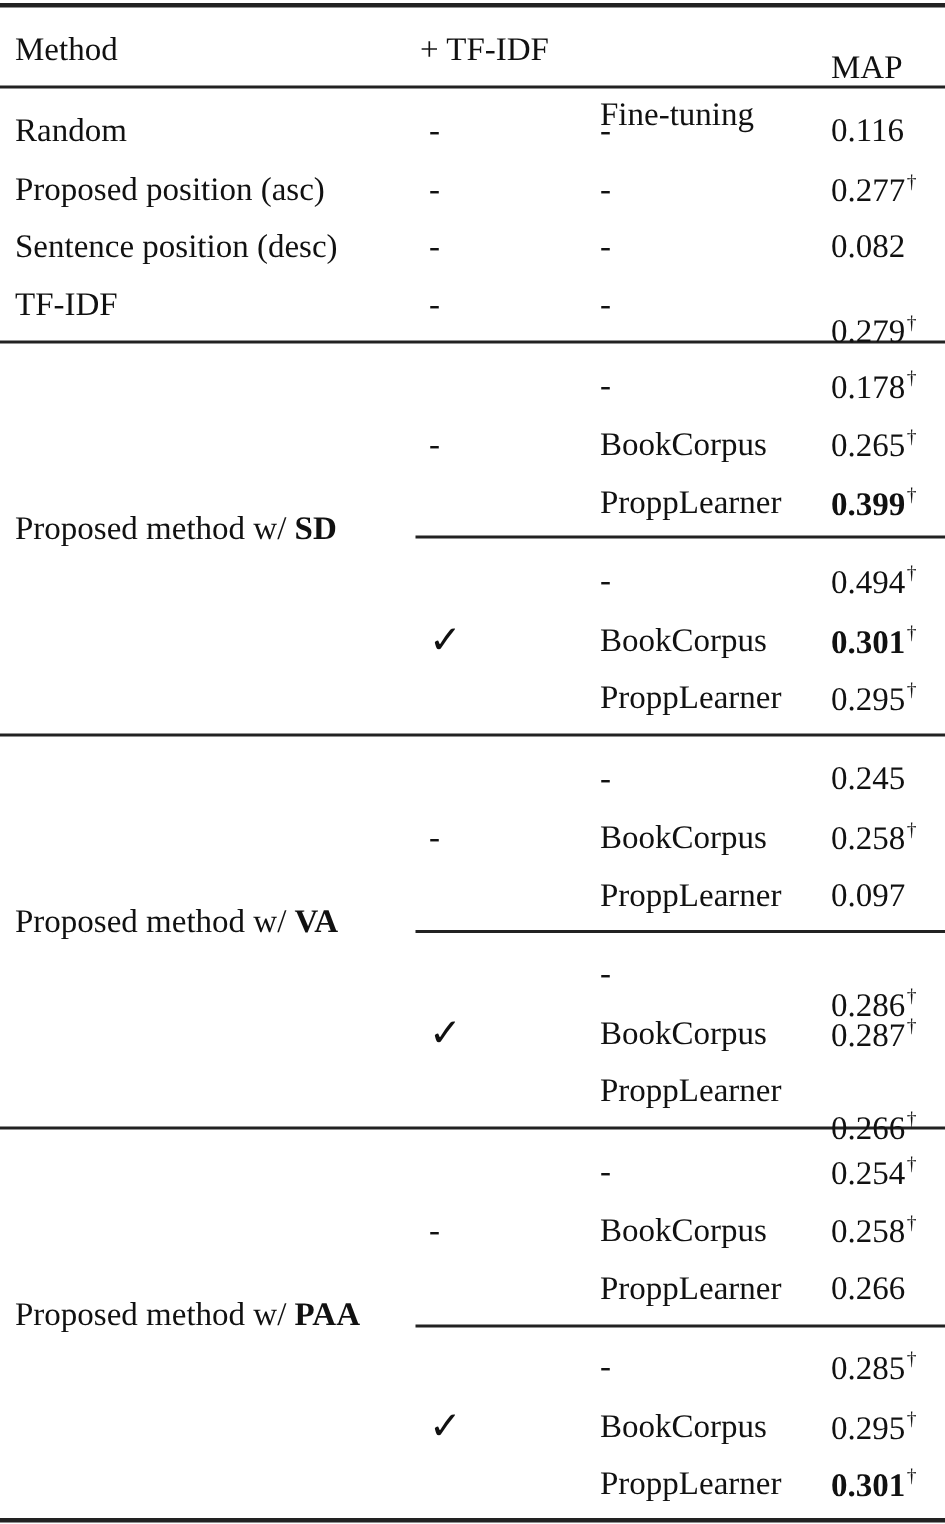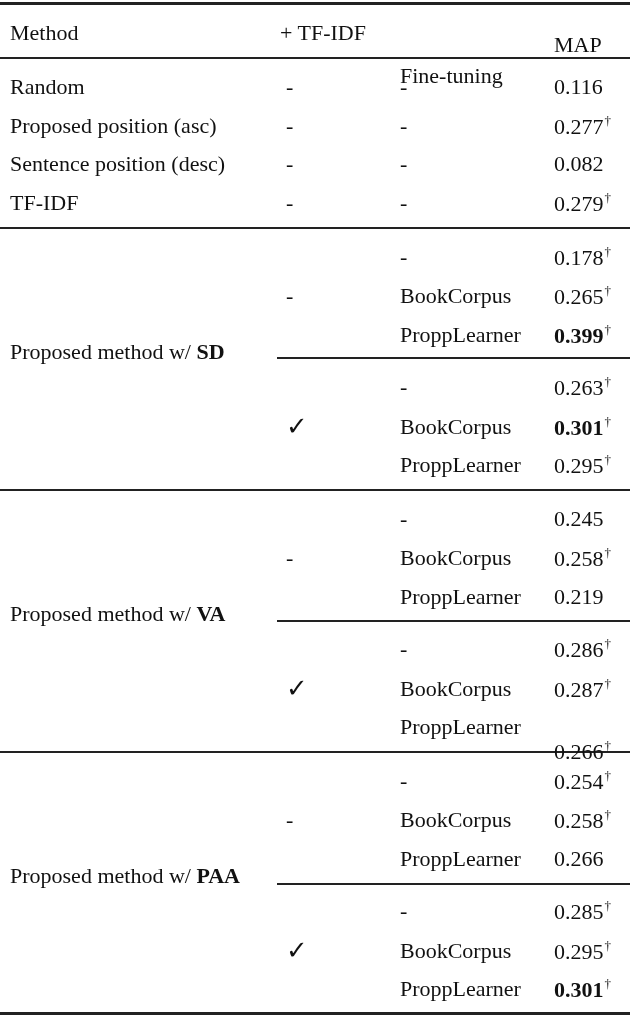--- a/index.html
+++ b/index.html
@@ -47,47 +47,47 @@
       <span class="cell c-tfidf" style="top: 126px;">-</span>
       <span class="cell c-ft" style="top: 126px;">-</span>
       <span class="cell c-map" style="top: 126px;"><span>0.277</span><span class="dagger">†</span></span>
       <span class="cell c-method" style="top: 164px;">Sentence position (desc)</span>
       <span class="cell c-tfidf" style="top: 164px;">-</span>
       <span class="cell c-ft" style="top: 164px;">-</span>
       <span class="cell c-map" style="top: 164px;"><span>0.082</span></span>
       <span class="cell c-method" style="top: 203px;">TF-IDF</span>
       <span class="cell c-tfidf" style="top: 203px;">-</span>
       <span class="cell c-ft" style="top: 203px;">-</span>
-      <span class="cell c-map" style="top: 203px;"><span>0.279</span><span class="dagger">†</span></span>
+      <span class="cell c-map" style="top: 220px;"><span>0.279</span><span class="dagger">†</span></span>
       <span class="cell c-method" style="top: 352px;"><span style="white-space: pre;">Proposed method w/ </span><span class="bold">SD</span></span>
       <span class="cell c-tfidf" style="top: 296px;">-</span>
       <span class="cell c-ft" style="top: 257px;">-</span>
       <span class="cell c-map" style="top: 257px;"><span>0.178</span><span class="dagger">†</span></span>
       <span class="cell c-ft" style="top: 296px;">BookCorpus</span>
       <span class="cell c-map" style="top: 296px;"><span>0.265</span><span class="dagger">†</span></span>
       <span class="cell c-ft" style="top: 335px;">ProppLearner</span>
       <span class="cell c-map" style="top: 335px;"><span class="bold">0.399</span><span class="dagger">†</span></span>
       <span class="cell c-tfidf check" style="top: 427px;">✓</span>
       <span class="cell c-ft" style="top: 387px;">-</span>
-      <span class="cell c-map" style="top: 387px;"><span>0.263</span><span class="dagger">†</span></span>
+      <span class="cell c-map" style="top: 387px;"><span>0.494</span><span class="dagger">†</span></span>
       <span class="cell c-ft" style="top: 427px;">BookCorpus</span>
       <span class="cell c-map" style="top: 427px;"><span class="bolditalic">0.301</span><span class="dagger">†</span></span>
       <span class="cell c-ft" style="top: 465px;">ProppLearner</span>
       <span class="cell c-map" style="top: 465px;"><span>0.295</span><span class="dagger">†</span></span>
       <span class="cell c-method" style="top: 614px;"><span style="white-space: pre;">Proposed method w/ </span><span class="bold">VA</span></span>
       <span class="cell c-tfidf" style="top: 558px;">-</span>
       <span class="cell c-ft" style="top: 519px;">-</span>
       <span class="cell c-map" style="top: 519px;"><span>0.245</span></span>
       <span class="cell c-ft" style="top: 558px;">BookCorpus</span>
       <span class="cell c-map" style="top: 558px;"><span>0.258</span><span class="dagger">†</span></span>
       <span class="cell c-ft" style="top: 597px;">ProppLearner</span>
-      <span class="cell c-map" style="top: 597px;"><span>0.219</span></span>
+      <span class="cell c-map" style="top: 597px;"><span>0.097</span></span>
       <span class="cell c-tfidf check" style="top: 689px;">✓</span>
       <span class="cell c-ft" style="top: 649px;">-</span>
-      <span class="cell c-map" style="top: 649px;"><span>0.286</span><span class="dagger">†</span></span>
+      <span class="cell c-map" style="top: 669px;"><span>0.286</span><span class="dagger">†</span></span>
       <span class="cell c-ft" style="top: 689px;">BookCorpus</span>
       <span class="cell c-map" style="top: 689px;"><span>0.287</span><span class="dagger">†</span></span>
       <span class="cell c-ft" style="top: 727px;">ProppLearner</span>
       <span class="cell c-map" style="top: 751px;"><span>0.266</span><span class="dagger">†</span></span>
       <span class="cell c-method" style="top: 876px;"><span style="white-space: pre;">Proposed method w/ </span><span class="bold">PAA</span></span>
       <span class="cell c-tfidf" style="top: 820px;">-</span>
       <span class="cell c-ft" style="top: 781px;">-</span>
       <span class="cell c-map" style="top: 781px;"><span>0.254</span><span class="dagger">†</span></span>
       <span class="cell c-ft" style="top: 820px;">BookCorpus</span>
       <span class="cell c-map" style="top: 820px;"><span>0.258</span><span class="dagger">†</span></span>

